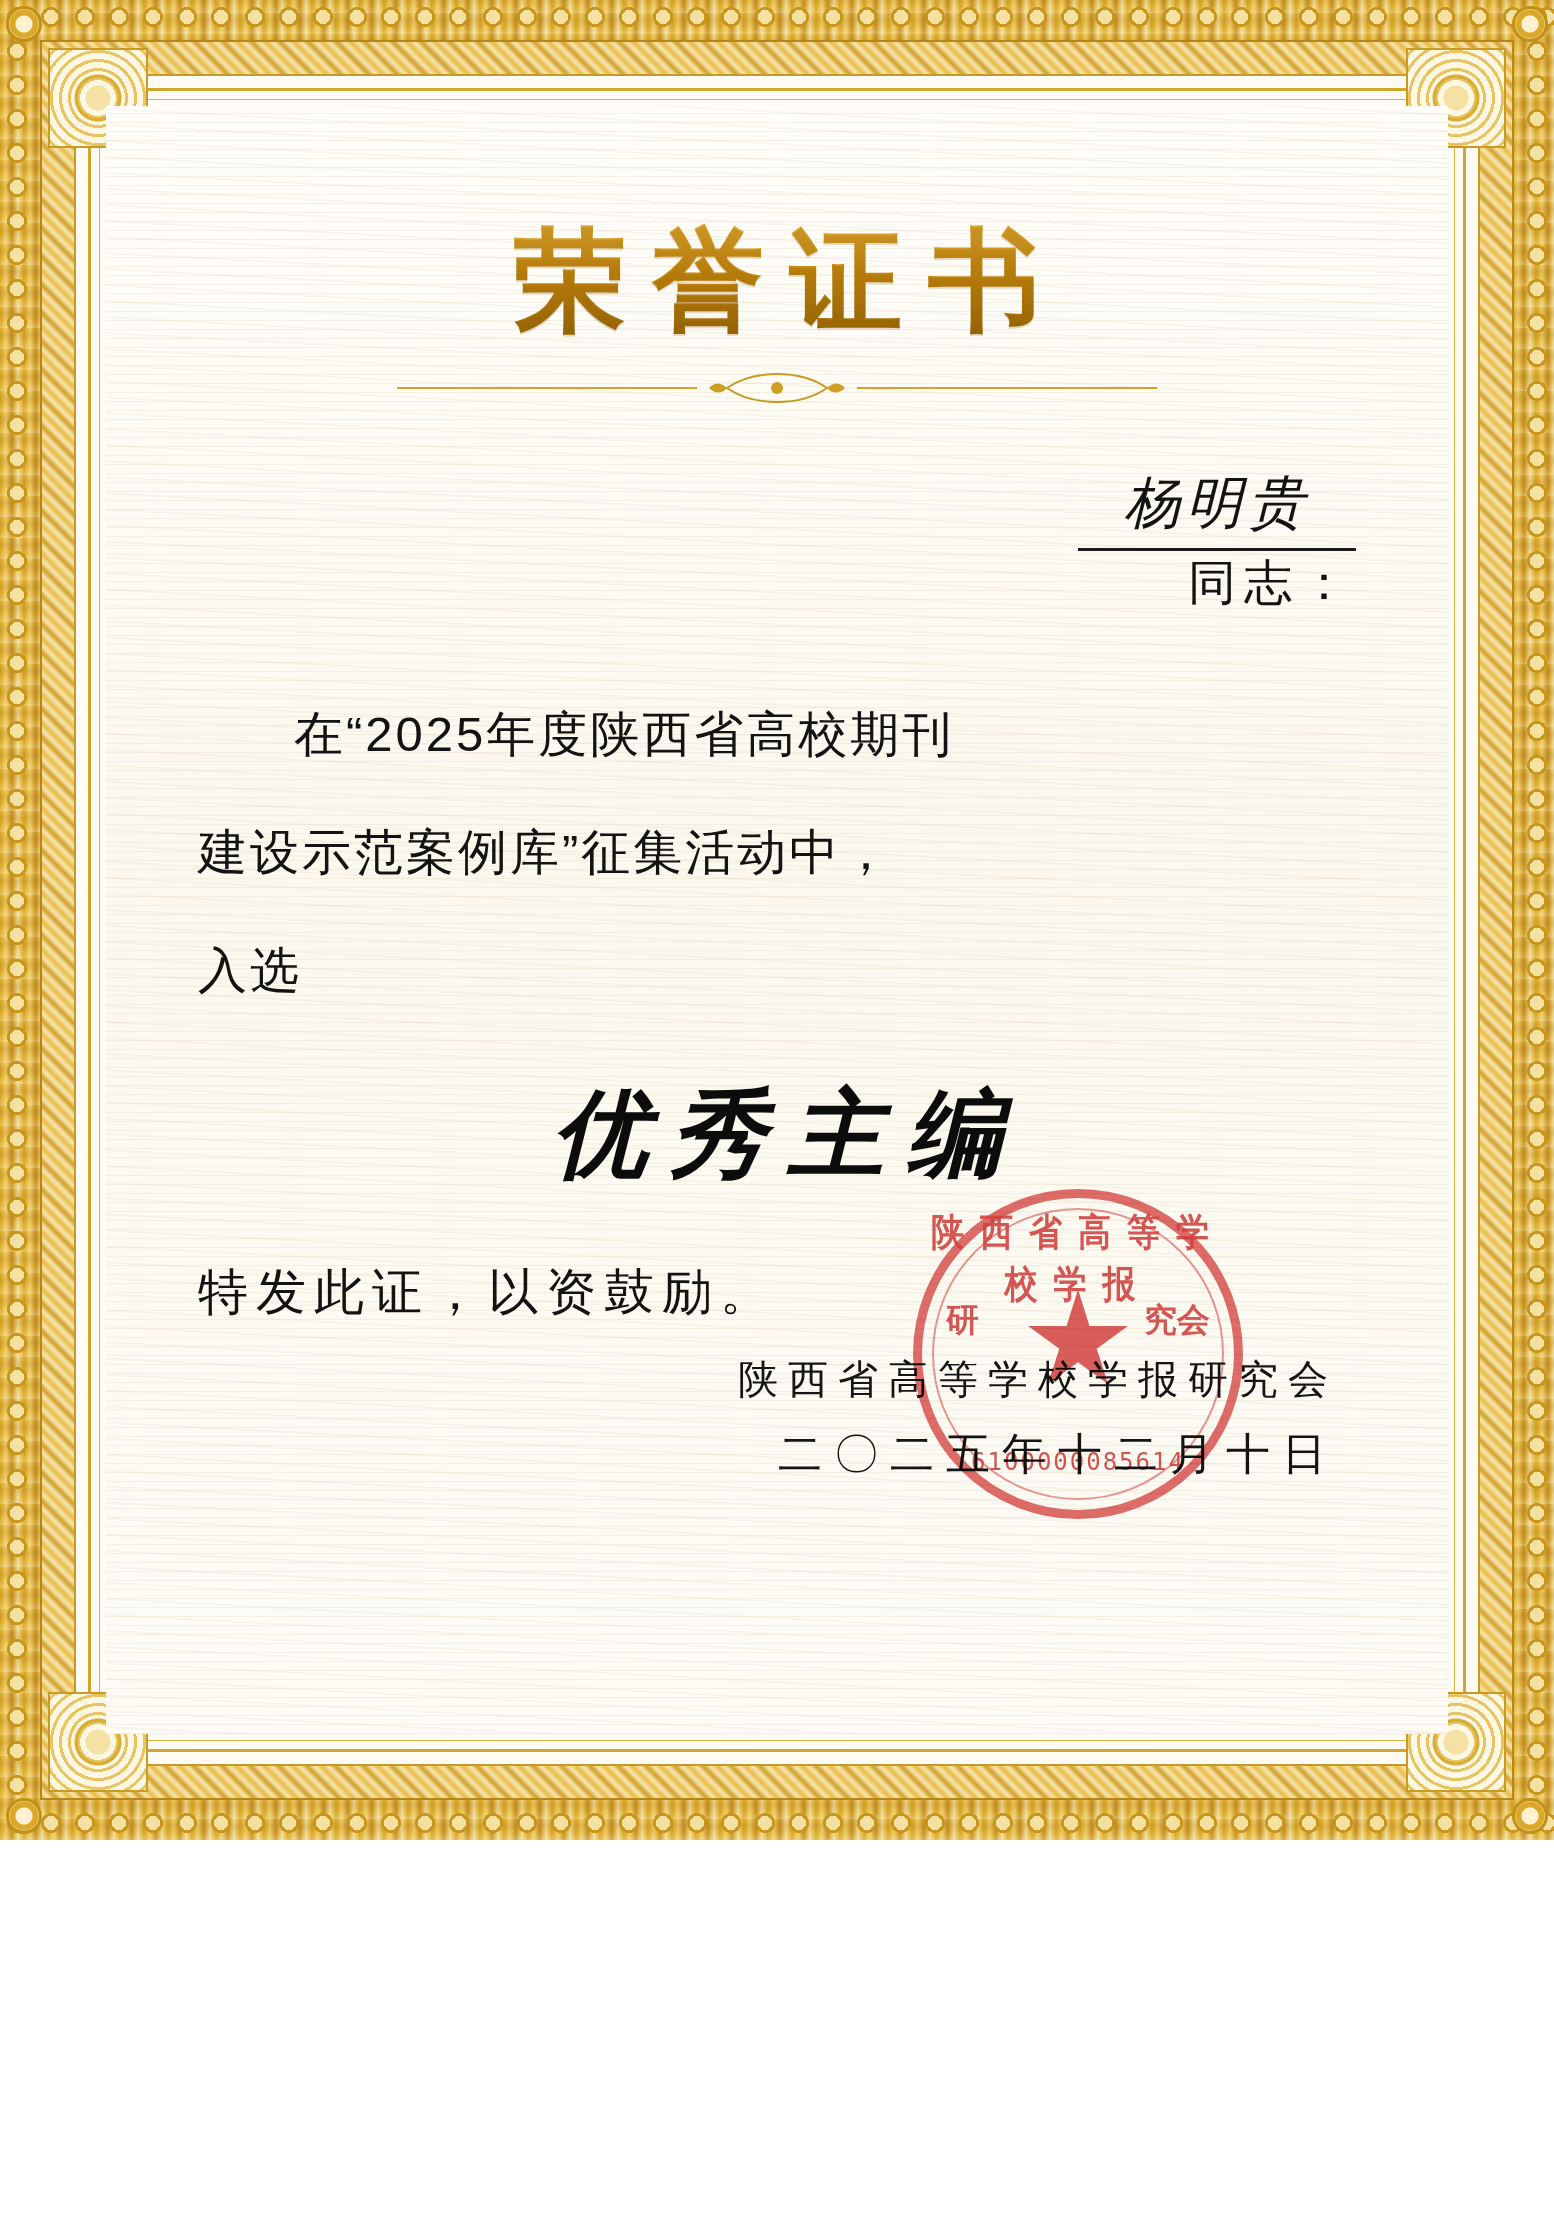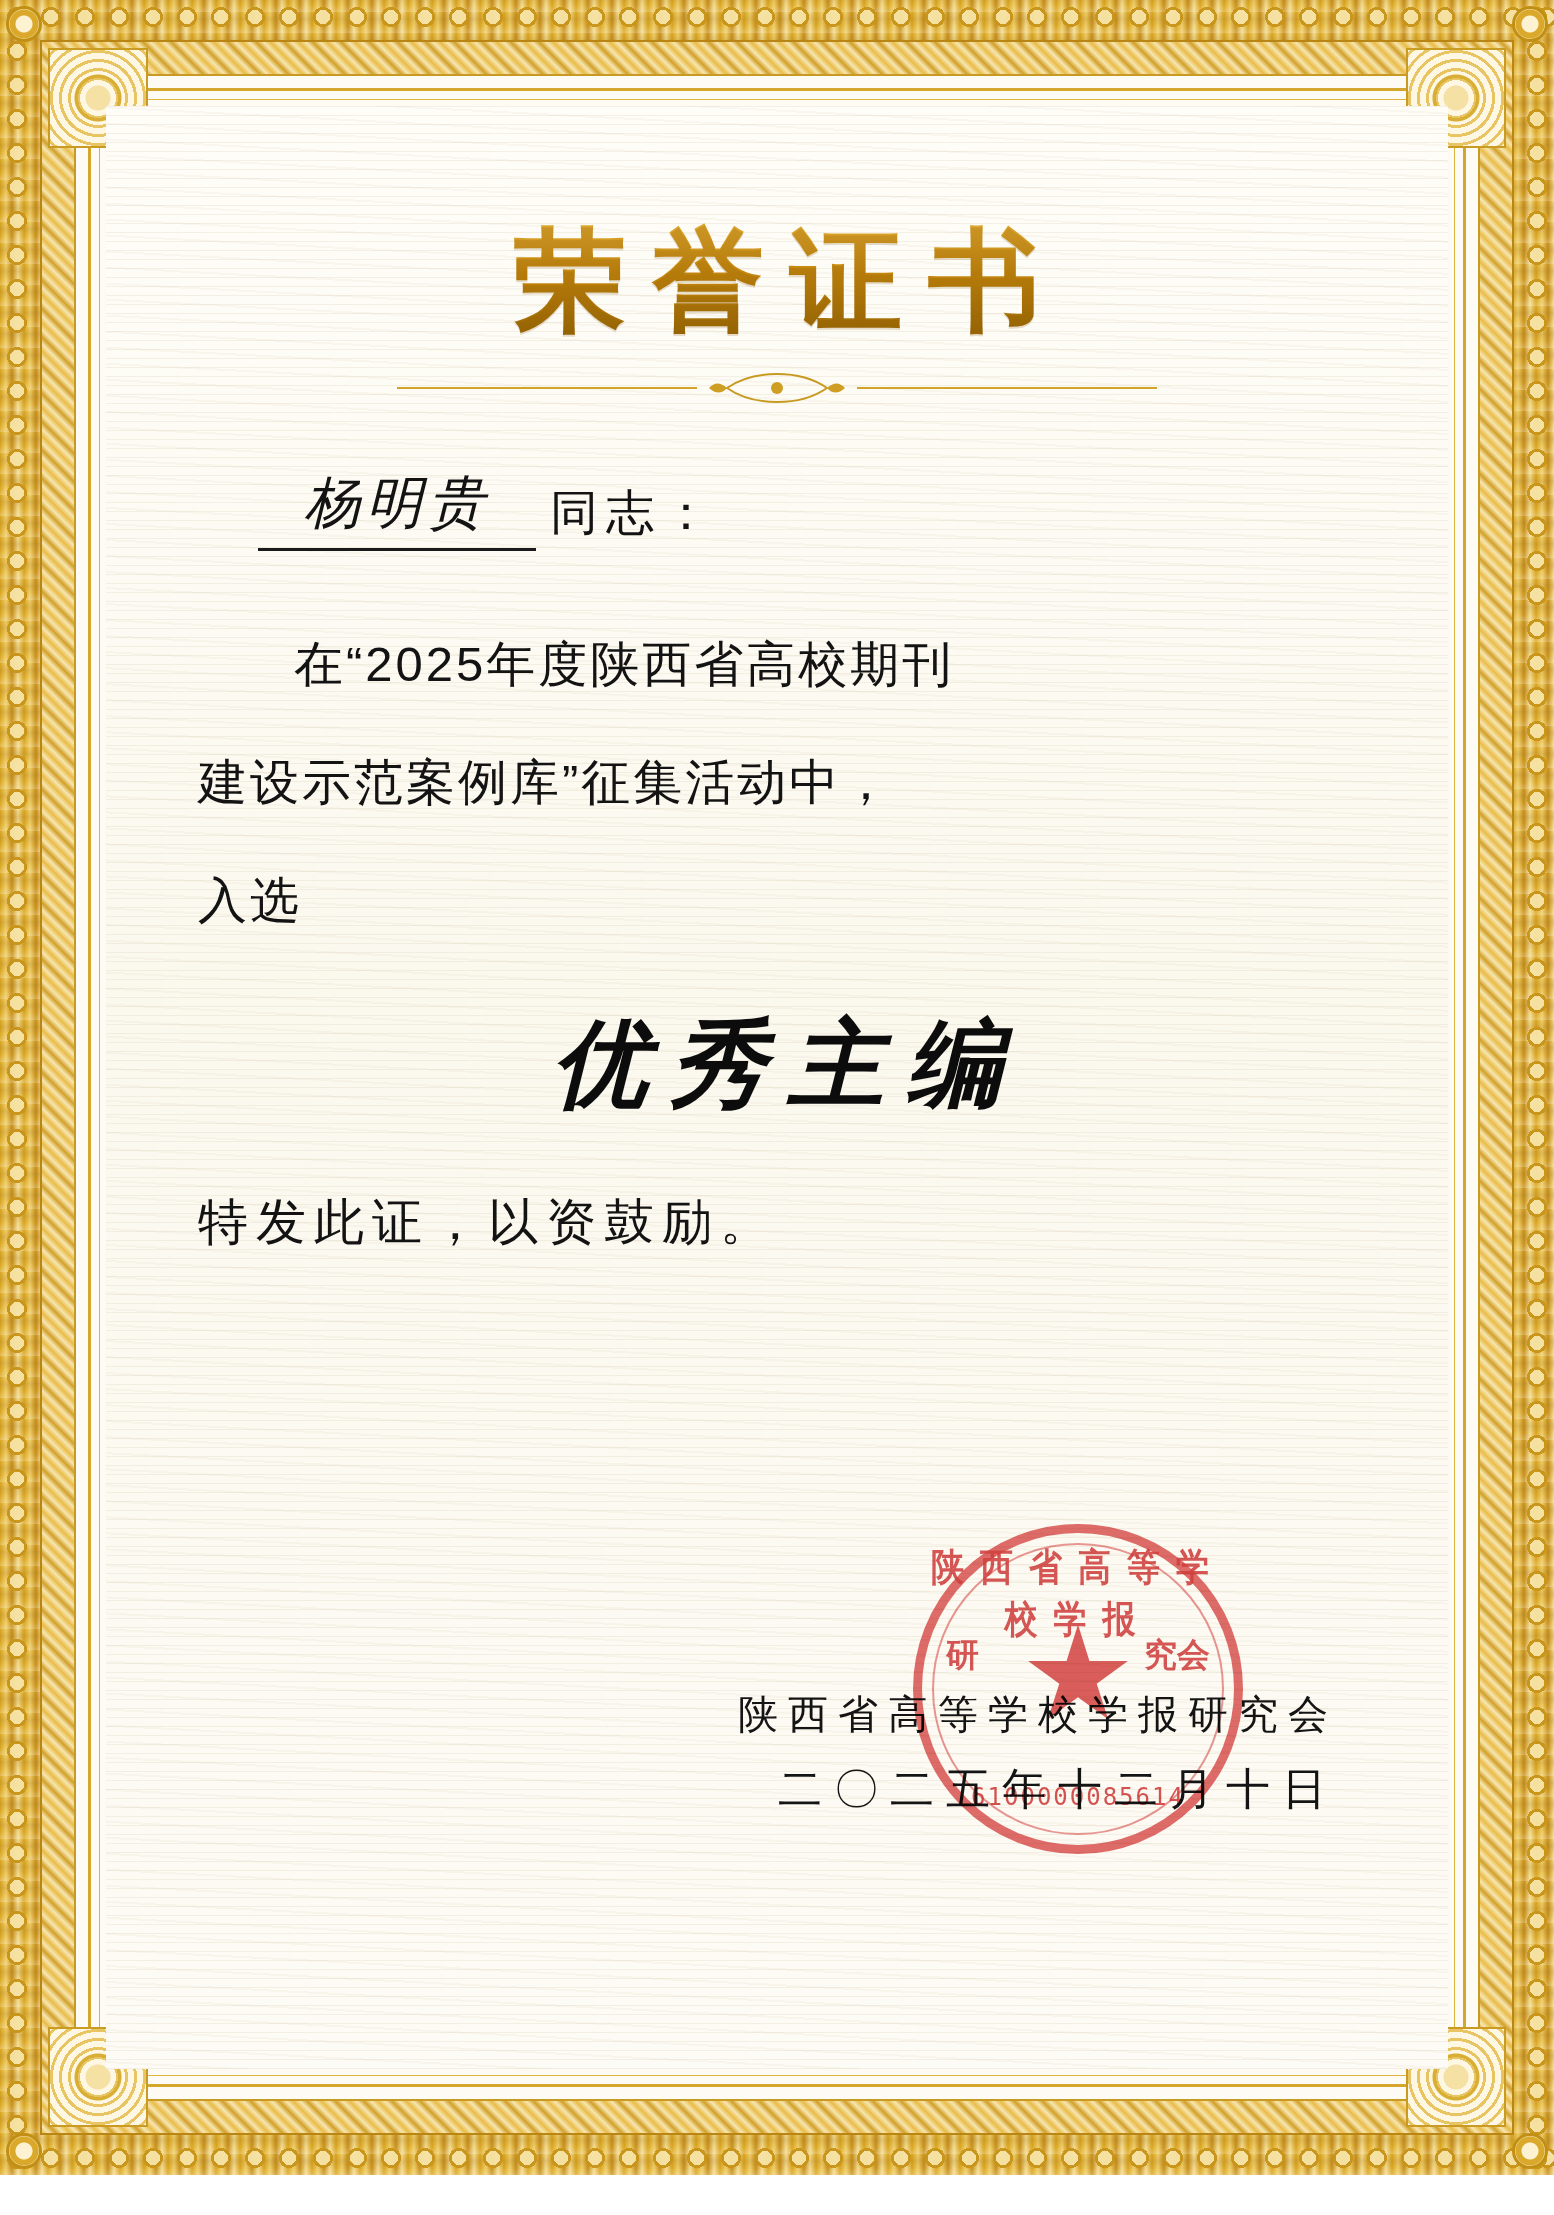--- a/index.html
+++ b/index.html
@@ -6,21 +6,21 @@
     margin: 0;
     padding: 0;
     background: #ffffff;
   }
   body {
     font-family: "Liberation Sans", sans-serif;
   }
   .certificate {
     position: relative;
     width: 1554px;
-    height: 2175px;
+    height: 1840px;
     overflow: hidden;
     background: #c2410c;
   }
 
   
   .border-outer {
     position: absolute;
     inset: 0;
     background:
       repeating-linear-gradient(90deg,
@@ -167,20 +167,21 @@
     position: absolute;
     top: 360px;
     left: 92px;
     right: 92px;
   }
   .recipient-line {
     display: flex;
     align-items: flex-end;
     margin-left: 60px;
     margin-bottom: 54px;
+    flex-direction: column;
   }
   .recipient-name {
     font-family: "DejaVu Serif", "Liberation Serif", serif;
     font-size: 56px;
     color: #131313;
     padding: 0 14px 6px 14px;
     border-bottom: 3px solid #1a1a1a;
     min-width: 250px;
     text-align: center;
     letter-spacing: 6px;

